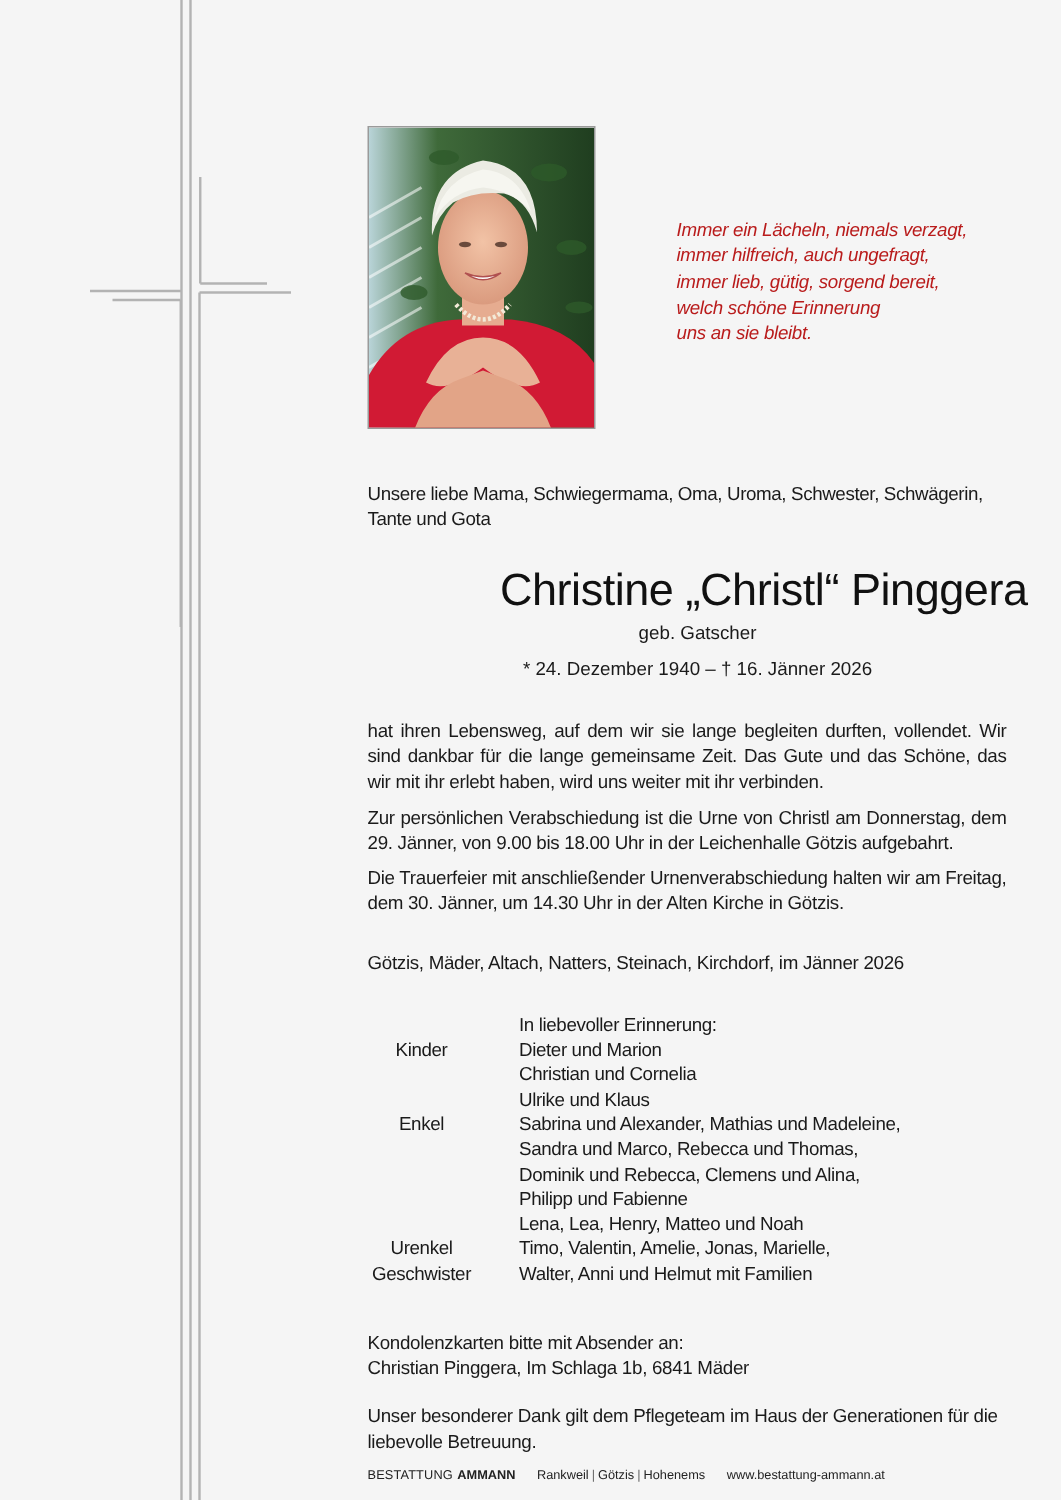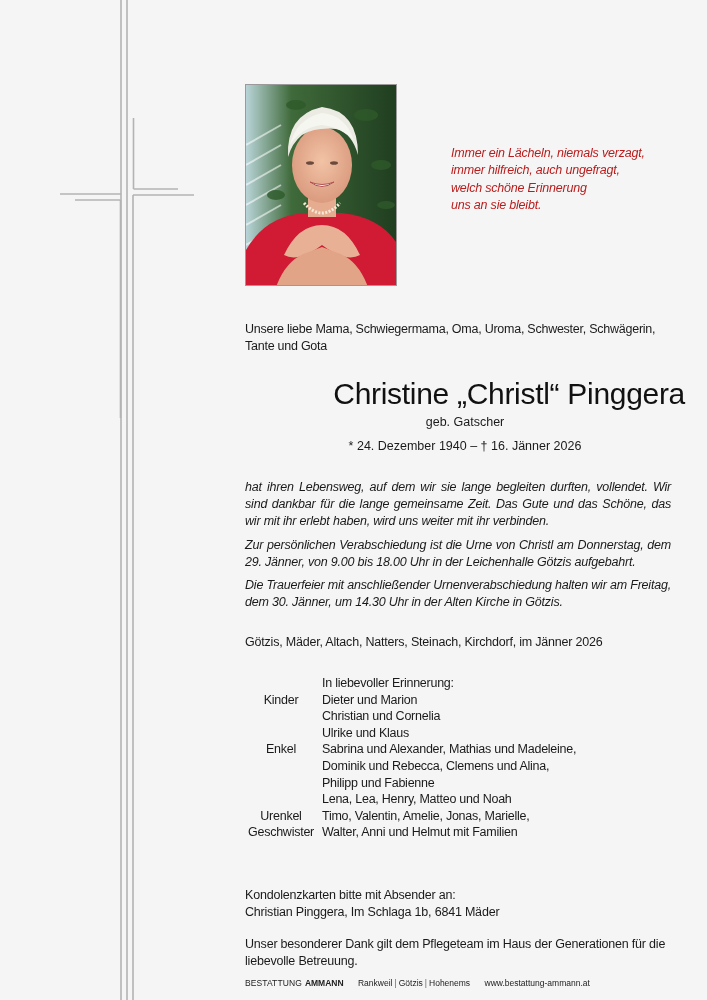--- a/index.html
+++ b/index.html
@@ -88,21 +88,20 @@
     }
     .body-text {
       position: absolute;
       left: 245px;
       top: 479px;
       width: 426px;
       font-size: 12.5px;
       line-height: 17.2px;
       text-align: justify;
       letter-spacing: -0.2px;
-      font-style: italic;
     }
     .body-text p {
       margin: 0 0 6px 0;
       text-align-last: left;
     }
     .places {
       position: absolute;
       left: 245px;
       top: 634px;
       font-size: 12.5px;
@@ -121,20 +120,21 @@
       display: flex;
     }
     .fam-label {
       width: 72px;
       text-align: center;
       padding-right: 5px;
       flex: none;
     }
     .fam-names {
       white-space: nowrap;
+      margin-left: 24px;
     }
     .condolence {
       position: absolute;
       left: 245px;
       top: 887px;
       font-size: 12.5px;
       line-height: 17px;
       letter-spacing: -0.2px;
     }
     .thanks {
@@ -242,20 +242,21 @@
     <path d="M58 118 Q76 138 94 118" stroke="#f3ead8" stroke-width="3" fill="none" stroke-dasharray="2 1.5"></path>
 
     <path d="M38 170 Q52 140 76 140 Q100 140 114 170 Q100 178 76 160 Q52 178 38 170 Z" fill="#e8b196"></path>
     <path d="M30 202 Q40 175 60 168 L76 162 L92 168 Q112 175 122 202 Z" fill="#e2a487"></path>
   </svg>
 </div>
 
 <div class="poem">
   <div>Immer ein Lächeln, niemals verzagt,</div>
   <div>immer hilfreich, auch ungefragt,</div>
+  <div>immer lieb, gütig, sorgend bereit,</div>
   <div>welch schöne Erinnerung</div>
   <div>uns an sie bleibt.</div>
 </div>
 
 <div class="intro">Unsere liebe Mama, Schwiegermama, Oma, Uroma, Schwester, Schwägerin, Tante und Gota</div>
 
 <div class="name">Christine „Christl“ Pinggera</div>
 <div class="maiden">geb. Gatscher</div>
 <div class="dates">* 24. Dezember 1940  –  † 16. Jänner 2026</div>
 
@@ -282,20 +283,24 @@
     <div class="fam-names">Christian und Cornelia</div>
   </div>
   <div class="fam-row">
     <div class="fam-label"></div>
     <div class="fam-names">Ulrike und Klaus</div>
   </div>
 
   <div class="fam-row">
     <div class="fam-label">Enkel</div>
     <div class="fam-names">Sabrina und Alexander, Mathias und Madeleine,</div>
+  </div>
+  <div class="fam-row">
+    <div class="fam-label"></div>
+    <div class="fam-names">Sandra und Marco, Rebecca und Thomas,</div>
   </div>
   <div class="fam-row">
     <div class="fam-label"></div>
     <div class="fam-names">Dominik und Rebecca, Clemens und Alina,</div>
   </div>
   <div class="fam-row">
     <div class="fam-label"></div>
     <div class="fam-names">Philipp und Fabienne</div>
   </div>
 

